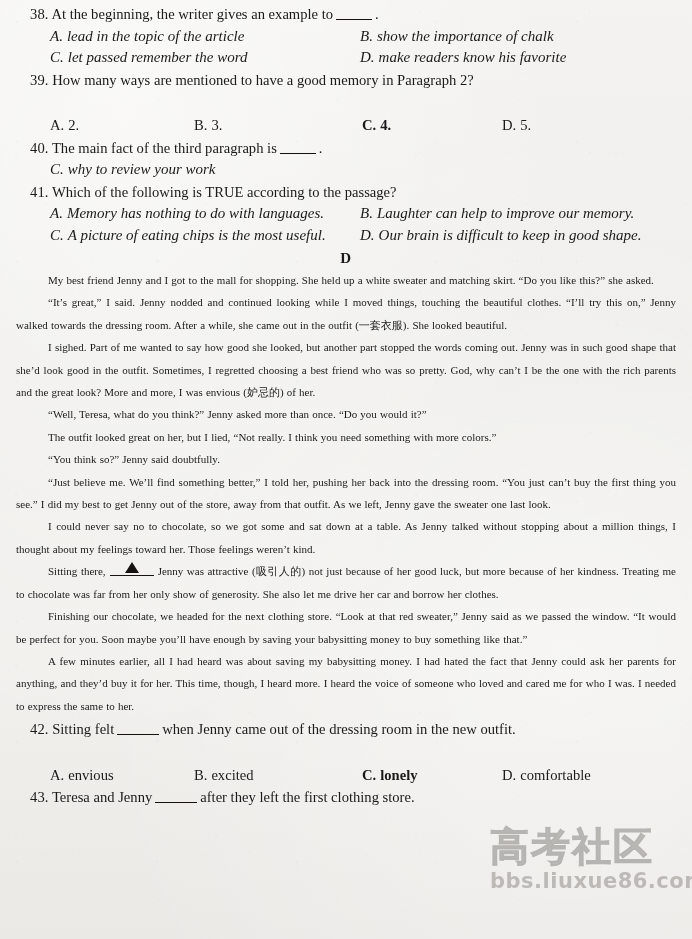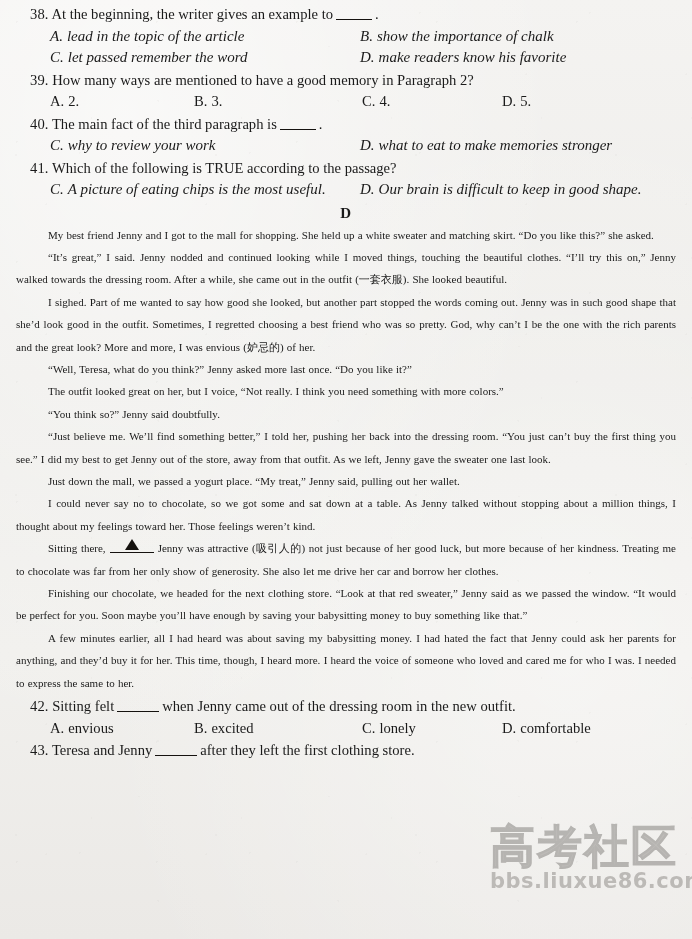--- a/index.html
+++ b/index.html
@@ -76,24 +76,24 @@
     font-style: italic;
   }
   .opts2 .col { flex: 0 0 auto; }
   .opts2 .colA { width: 310px; }
   .opts4 {
     display: flex;
     font-size: 14.6px;
     line-height: 21.5px;
     padding-left: 36px;
   }
-  .opts4 .o { flex: 0 0 auto; }
+  .opts4 .o { flex: 0 0 auto; margin-top: 24px; }
   .opts4 .o1 { width: 144px; }
   .opts4 .o2 { width: 168px; }
-  .opts4 .o3 { width: 140px; }
+  .opts4 .o3 { width: 140px; font-weight: bold; }
   .opt-lab { margin-right: 4px; }
 
   
   .section-letter {
     text-align: center;
     font-weight: bold;
     font-size: 15px;
     line-height: 20px;
     margin: 2px 0 1px 0;
     letter-spacing: .5px;
@@ -138,21 +138,21 @@
     right: 6px;
     bottom: 26px;
     width: 196px;
     height: 92px;
     pointer-events: none;
     opacity: .55;
   }
   #watermark .wm-cn {
     font-family: "DejaVu Sans", sans-serif;
     font-weight: bold;
-    font-size: 45px;
+    font-size: 39px;
     line-height: 52px;
     letter-spacing: 2px;
     color: #6e6a66;
     -webkit-text-stroke: 1px #5c5955;
     opacity: .72;
     white-space: nowrap;
   }
   #watermark .wm-url {
     font-family: "DejaVu Sans", sans-serif;
     font-weight: bold;
@@ -216,52 +216,56 @@
 
   <div class="q">
     <div class="q-stem">
       <span class="qnum">40.</span>
       <span>The main fact of the third paragraph is</span><span class="blank"></span><span>.</span>
     </div>
     <div class="opts2">
       <div class="col colA">
         <span class="opt-lab">C.</span><span>why to review your work</span>
       </div>
-      <div class="col">
-        <span class="opt-lab">D.</span><span>what to eat to make memories stronger</span>
-      </div>
     </div>
   </div>
 
   <div class="q">
     <div class="q-stem">
       <span class="qnum">41.</span>
       <span>Which of the following is TRUE according to the passage?</span>
+    </div>
+    <div class="opts2">
+      <div class="col colA">
+        <span class="opt-lab">A.</span><span>Memory has nothing to do with languages.</span>
+      </div>
+      <div class="col">
+        <span class="opt-lab">B.</span><span>Laughter can help to improve our memory.</span>
+      </div>
     </div>
     <div class="opts2">
       <div class="col colA">
         <span class="opt-lab">C.</span><span>A picture of eating chips is the most useful.</span>
       </div>
       <div class="col">
         <span class="opt-lab">D.</span><span>Our brain is difficult to keep in good shape.</span>
       </div>
     </div>
   </div>
 
   <div class="section-letter">D</div>
 
   <div class="passage">
     <p class="para">My best friend Jenny and I got to the mall for shopping. She held up a white sweater and matching skirt. “Do you like this?” she asked.</p>
     <p class="para">“It’s great,” I said. Jenny nodded and continued looking while I moved things, touching the beautiful clothes. “I’ll try this on,” Jenny walked towards the dressing room. After a while, she came out in the outfit (一套衣服). She looked beautiful.</p>
     <p class="para">I sighed. Part of me wanted to say how good she looked, but another part stopped the words coming out. Jenny was in such good shape that she’d look good in the outfit. Sometimes, I regretted choosing a best friend who was so pretty. God, why can’t I be the one with the rich parents and the great look? More and more, I was envious (妒忌的) of her.</p>
-    <p class="para">“Well, Teresa, what do you think?” Jenny asked more last once. “Do you like it?”</p>
-    <p class="para">The outfit looked great on her, but I voice, “Not really. I think you need something with more colors.”</p>
+    <p class="para">“Well, Teresa, what do you think?” Jenny asked more than once. “Do you would it?”</p>
+    <p class="para">The outfit looked great on her, but I lied, “Not really. I think you need something with more colors.”</p>
     <p class="para">“You think so?” Jenny said doubtfully.</p>
     <p class="para">“Just believe me. We’ll find something better,” I told her, pushing her back into the dressing room. “You just can’t buy the first thing you see.” I did my best to get Jenny out of the store, away from that outfit. As we left, Jenny gave the sweater one last look.</p>
-    <p class="para">Just down the mall, we passed a yogurt place. “My treat,” Jenny said, pulling out her wallet.</p>
     <p class="para">I could never say no to chocolate, so we got some and sat down at a table. As Jenny talked without stopping about a million things, I thought about my feelings toward her. Those feelings weren’t kind.</p>
 
     <p class="para"><span>Sitting there,</span><span class="tri-blank"></span><span>Jenny was attractive (吸引人的) not just because of her good luck, but more because of her kindness. Treating me to chocolate was far from her only show of generosity. She also let me drive her car and borrow her clothes.</span></p>
 
     <p class="para">Finishing our chocolate, we headed for the next clothing store. “Look at that red sweater,” Jenny said as we passed the window. “It would be perfect for you. Soon maybe you’ll have enough by saving your babysitting money to buy something like that.”</p>
     <p class="para">A few minutes earlier, all I had heard was about saving my babysitting money. I had hated the fact that Jenny could ask her parents for anything, and they’d buy it for her. This time, though, I heard more. I heard the voice of someone who loved and cared me for who I was. I needed to express the same to her.</p>
   </div>
 
   <div class="gap-before-q42"></div>
 

